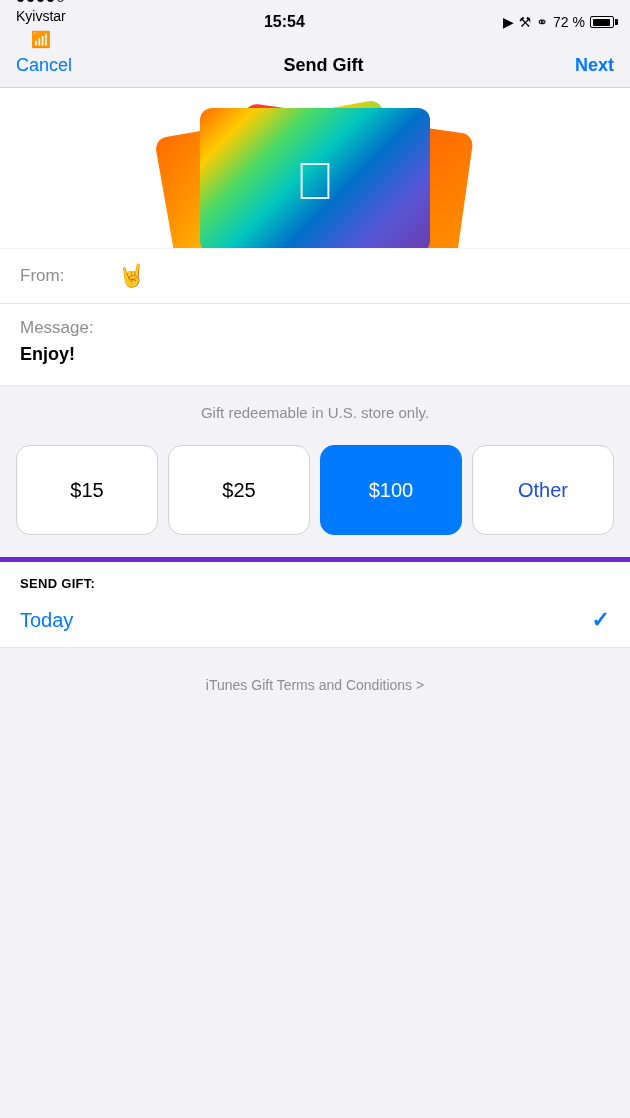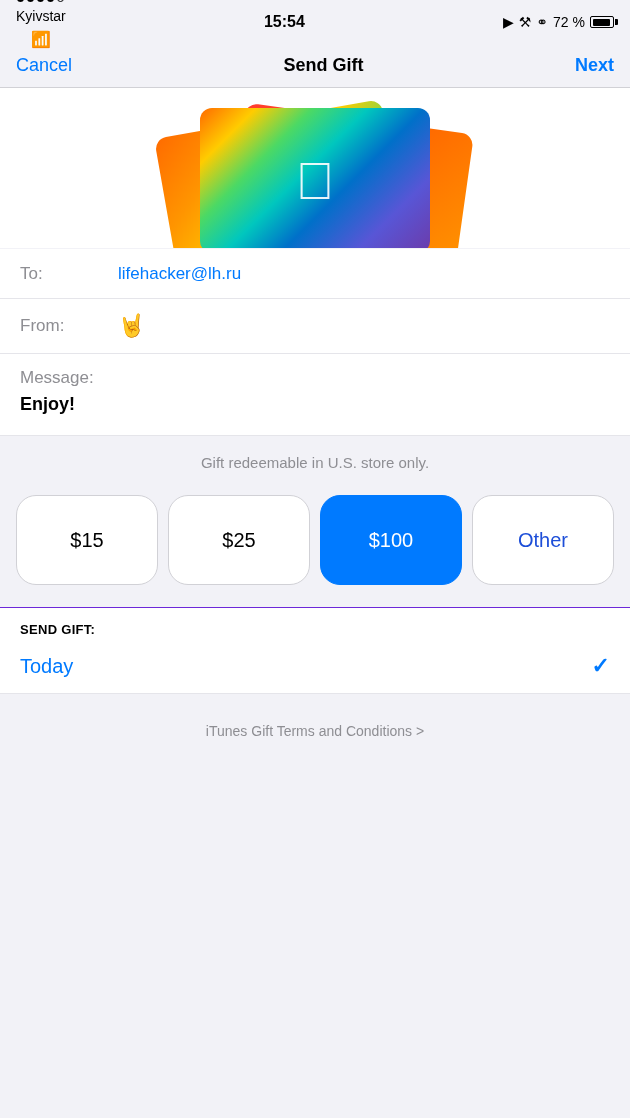--- a/index.html
+++ b/index.html
@@ -230,21 +230,21 @@
     .amount-section {
       background: #f2f2f7;
       padding: 14px 16px 20px 16px;
       display: flex;
       gap: 10px;
       justify-content: center;
     }
     .amount-btn {
       flex: 1;
       height: 90px;
-      border-radius: 20px;
+      border-radius: 14px;
       border: 1.5px solid #d1d1d6;
       background: #fff;
       font-size: 20px;
       font-weight: 500;
       color: #000;
       cursor: pointer;
       display: flex;
       align-items: center;
       justify-content: center;
     }
@@ -255,21 +255,21 @@
     }
     .amount-btn.other {
       color: #1d4ed8;
       text-align: center;
     }
 
     
     .send-gift-section {
       background: #fff;
       margin-top: 2px;
-      border-top: 1px solid #6d28d9;
+      border-top: 5px solid #6d28d9;
     }
     .send-gift-header {
       padding: 14px 20px 4px 20px;
       font-size: 13px;
       font-weight: 700;
       color: #000;
       letter-spacing: 0.3px;
     }
     .send-gift-row {
       display: flex;
@@ -340,24 +340,20 @@
     <div class="gift-card gift-card-left"></div>
     <div class="gift-card gift-card-right"></div>
     <div class="gift-card gift-card-main">
       <span class="apple-logo"></span>
     </div>
   </div>
 </div>
 
 <div class="form-section">
   <div class="form-row">
-    <span class="form-label">To:</span>
-    <span class="form-value-email">lifehacker@lh.ru</span>
-  </div>
-  <div class="form-row">
     <span class="form-label">From:</span>
     <span class="form-value-emoji">🤘</span>
   </div>
   <div class="form-message-section">
     <div class="form-message-label">Message:</div>
     <div class="form-message-text">Enjoy!</div>
   </div>
 </div>
 
 <div class="store-notice">Gift redeemable in U.S. store only.</div>

